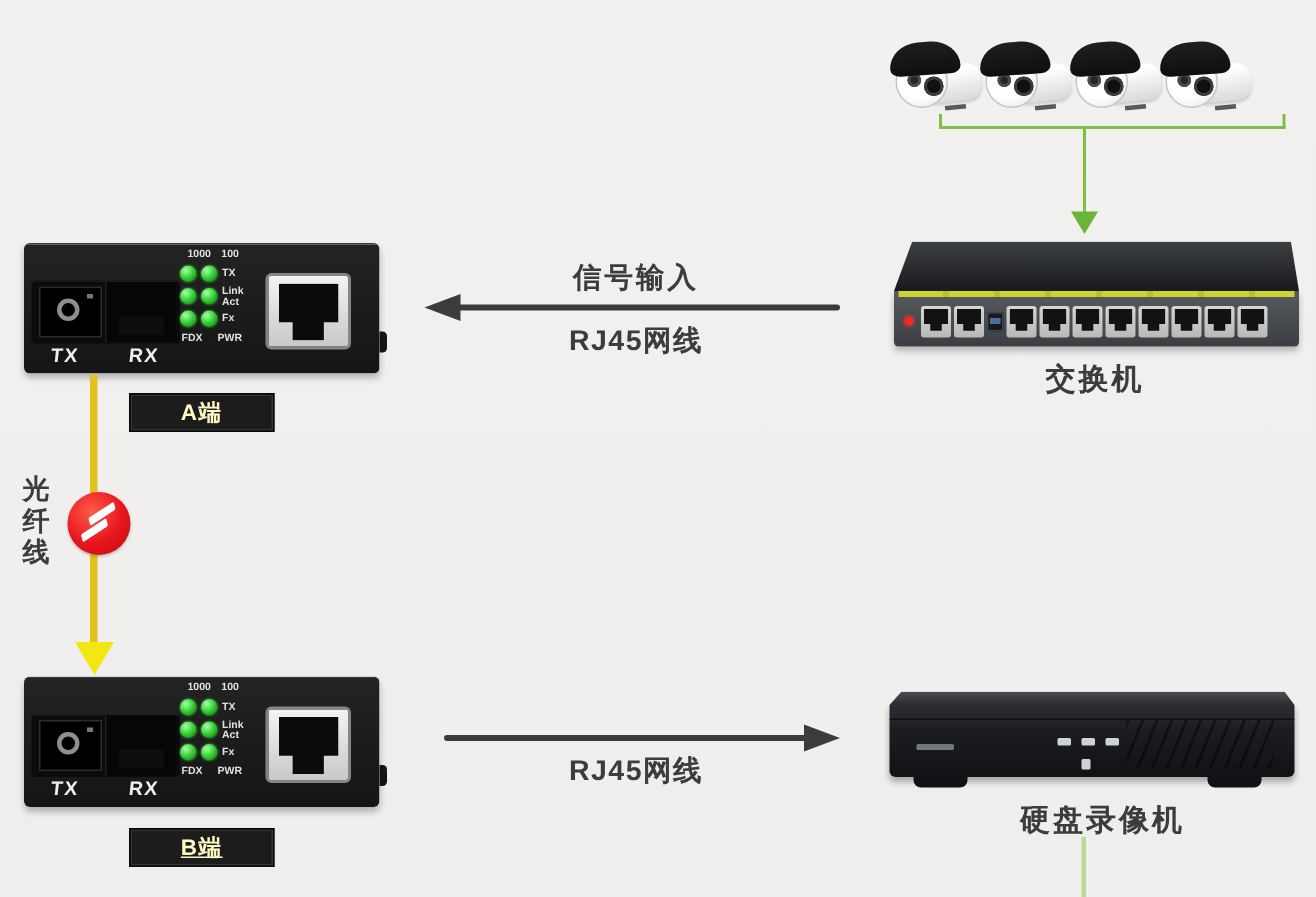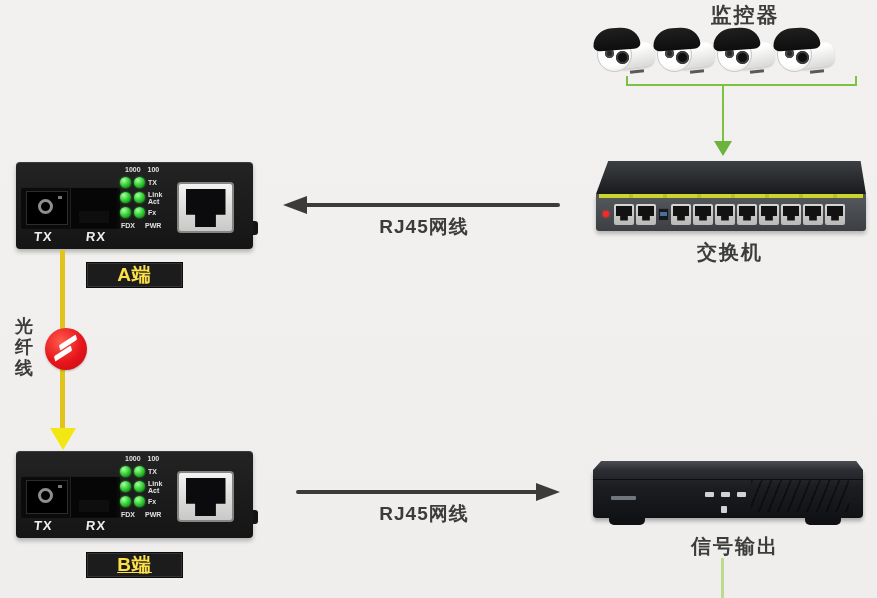--- a/index.html
+++ b/index.html
@@ -69,21 +69,21 @@
     box-shadow:0 0 2px rgba(60,230,60,.8); }
   .led-row .rl { line-height:7px; }
   .led-row .rl i { display:block; font-style:normal; }
   .led-foot { display:flex; gap:10px; padding-left:1px; margin-top:2px; }
   .rj45 { position:absolute; left:161px; top:19px; width:57px; height:51px;
     background:linear-gradient(180deg,#f4f4f2,#c8c8c6); border-radius:4px; border:2px solid #858583; }
   .rj45 i { position:absolute; left:50%; top:5px; width:40px; height:38px; margin-left:-20px; background:#0b0b0d; display:block;
     -webkit-clip-path:polygon(0 0,100% 0,100% 68%,76% 68%,76% 100%,24% 100%,24% 68%,0 68%);
     clip-path:polygon(0 0,100% 0,100% 68%,76% 68%,76% 100%,24% 100%,24% 68%,0 68%); }
   .end-tag { position:absolute; width:97px; height:26px; background:#1c1c1c; border:1px solid #0a0a0a;
-    box-shadow:inset 0 0 0 1px #343434; color:#fde047; font-size:19px; font-weight:700;
+    box-shadow:inset 0 0 0 1px #343434; color:#fef9c3; font-size:15px; font-weight:700;
     display:flex; align-items:center; justify-content:center; letter-spacing:1px; }
 
   
   .fiber-line { position:absolute; left:60px; top:250px; width:5px; height:180px; background:#e2c31b; }
   .fiber-head { position:absolute; left:50px; top:428px; width:0; height:0;
     border-left:13px solid transparent; border-right:13px solid transparent; border-top:22px solid #f2e713; }
   .fiber-badge { position:absolute; left:45px; top:328px; width:42px; height:42px; border-radius:50%;
     background:radial-gradient(circle at 38% 32%, #ff5a4d 0%, #e6151b 55%, #c00d12 100%); box-shadow:0 1px 2px rgba(0,0,0,.25); }
   .fiber-badge .slash { position:absolute; width:20px; height:5px; background:#fff; border-radius:1px;
     transform:rotate(-33deg) skewX(-18deg); }
@@ -114,21 +114,20 @@
   .dvr-vents { position:absolute; left:158px; top:10px; width:98px; height:32px; opacity:.55;
     background:repeating-linear-gradient(112deg, rgba(0,0,0,.8) 0 2px, transparent 2px 9px); }
   .dvr-foot { position:absolute; top:57px; width:36px; height:7px; background:#101114; border-radius:0 0 5px 5px; }
   .dvr-foot.f1 { left:16px; } .dvr-foot.f2 { right:22px; }
 </style>
 </head>
 <body>
 
 <div class="stage">
 
-  <div class="cn-label" style="left:680px; top:1px; width:130px; font-size:21px;">监控器</div>
 
   <div class="camera" style="left:594px;">
     <span class="cam-mount"></span>
     <span class="cam-body"></span>
     <span class="cam-face">
       <span class="cam-eye-small"></span>
       <span class="cam-eye-big"></span>
     </span>
     <span class="cam-hood"></span>
   </div>
@@ -311,20 +310,21 @@
         <span>FDX</span>
         <span>PWR</span>
       </div>
     </div>
     <div class="rj45">
         <i></i>
       </div>
   </div>
   <div class="end-tag" style="left:86px; top:552px;text-decoration:underline;">B端</div>
 
+  <div class="cn-label" style="left:344px; top:172px; width:160px; font-size:19px;">信号输入</div>
   <span class="head-left" style="left:283px; top:196px;"></span>
   <span class="hline" style="left:303px; top:203px; width:257px;"></span>
   <div class="cn-label" style="left:344px; top:214px; width:160px; font-size:19px; letter-spacing:1px;">RJ45网线</div>
 
   <span class="hline" style="left:296px; top:490px; width:242px;"></span>
   <span class="head-right" style="left:536px; top:483px;"></span>
   <div class="cn-label" style="left:344px; top:501px; width:160px; font-size:19px; letter-spacing:1px;">RJ45网线</div>
 
   <div class="dvr">
     <div class="dvr-top"></div>
@@ -333,16 +333,16 @@
       <span class="dvr-logo"></span>
       <span class="dvr-btn b1"></span>
       <span class="dvr-btn b2"></span>
       <span class="dvr-btn b3"></span>
       <span class="dvr-btn b4"></span>
       <span class="dvr-vents"></span>
     </div>
     <span class="dvr-foot f1"></span>
     <span class="dvr-foot f2"></span>
   </div>
-  <div class="cn-label" style="left:655px; top:533px; width:160px; font-size:20px;">信号输出</div>
+  <div class="cn-label" style="left:655px; top:533px; width:160px; font-size:20px;">硬盘录像机</div>
   <span class="pale-line" style="left:721px; top:558px; height:40px;"></span>
 
 </div>
 
 </body></html>

